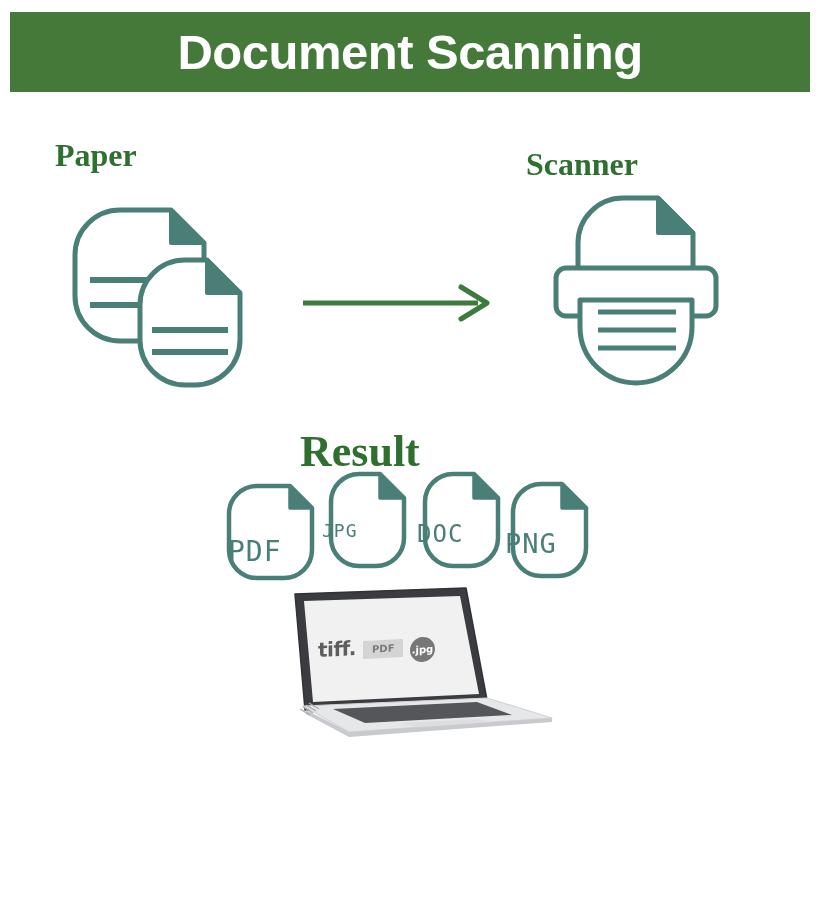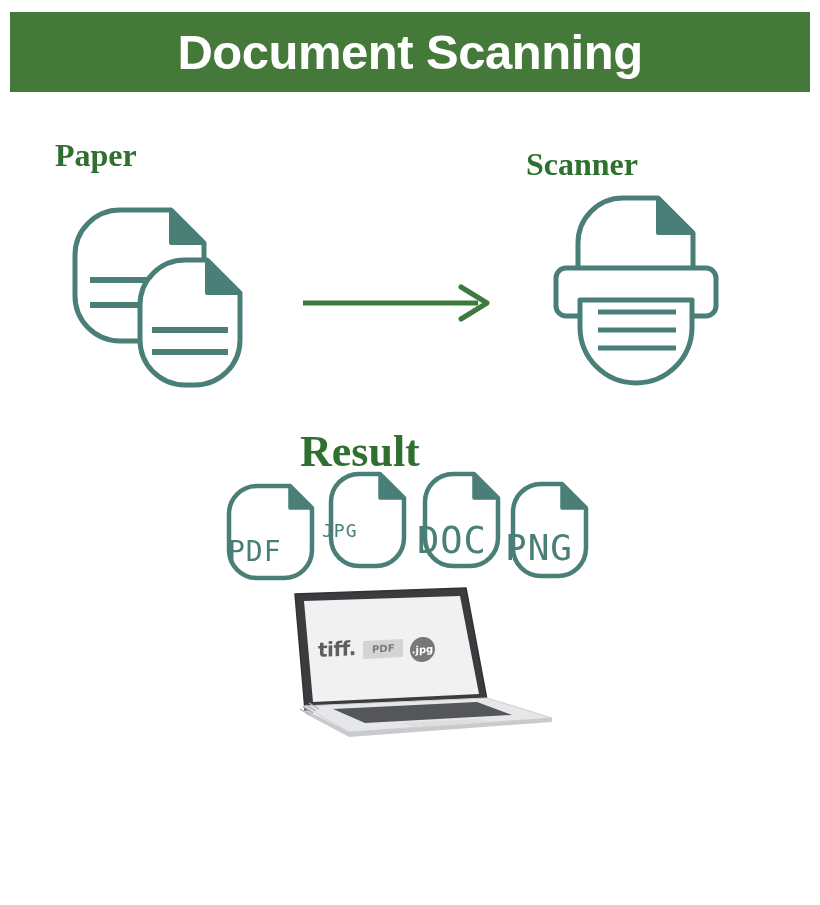--- a/index.html
+++ b/index.html
@@ -89,22 +89,22 @@
     position: absolute;
     font-family: "DejaVu Sans Mono", monospace;
     font-weight: normal;
     color: #4a7f78;
     letter-spacing: 1px;
     line-height: 1;
     white-space: nowrap;
   }
   #txt-pdf { left: 228px; top: 538px; font-size: 28px; }
   #txt-jpg { left: 322px; top: 522px; font-size: 18px; }
-  #txt-doc { left: 417px; top: 522px; font-size: 37px; }
-  #txt-png { left: 505px; top: 530px; font-size: 36px; }
+  #txt-doc { left: 417px; top: 522px; font-size: 24px; }
+  #txt-png { left: 505px; top: 530px; font-size: 27px; }
 
   
   #screen-content {
     position: absolute;
     left: 318px;
     top: 633px;
     width: 130px;
     height: 32px;
     display: flex;
     align-items: center;

